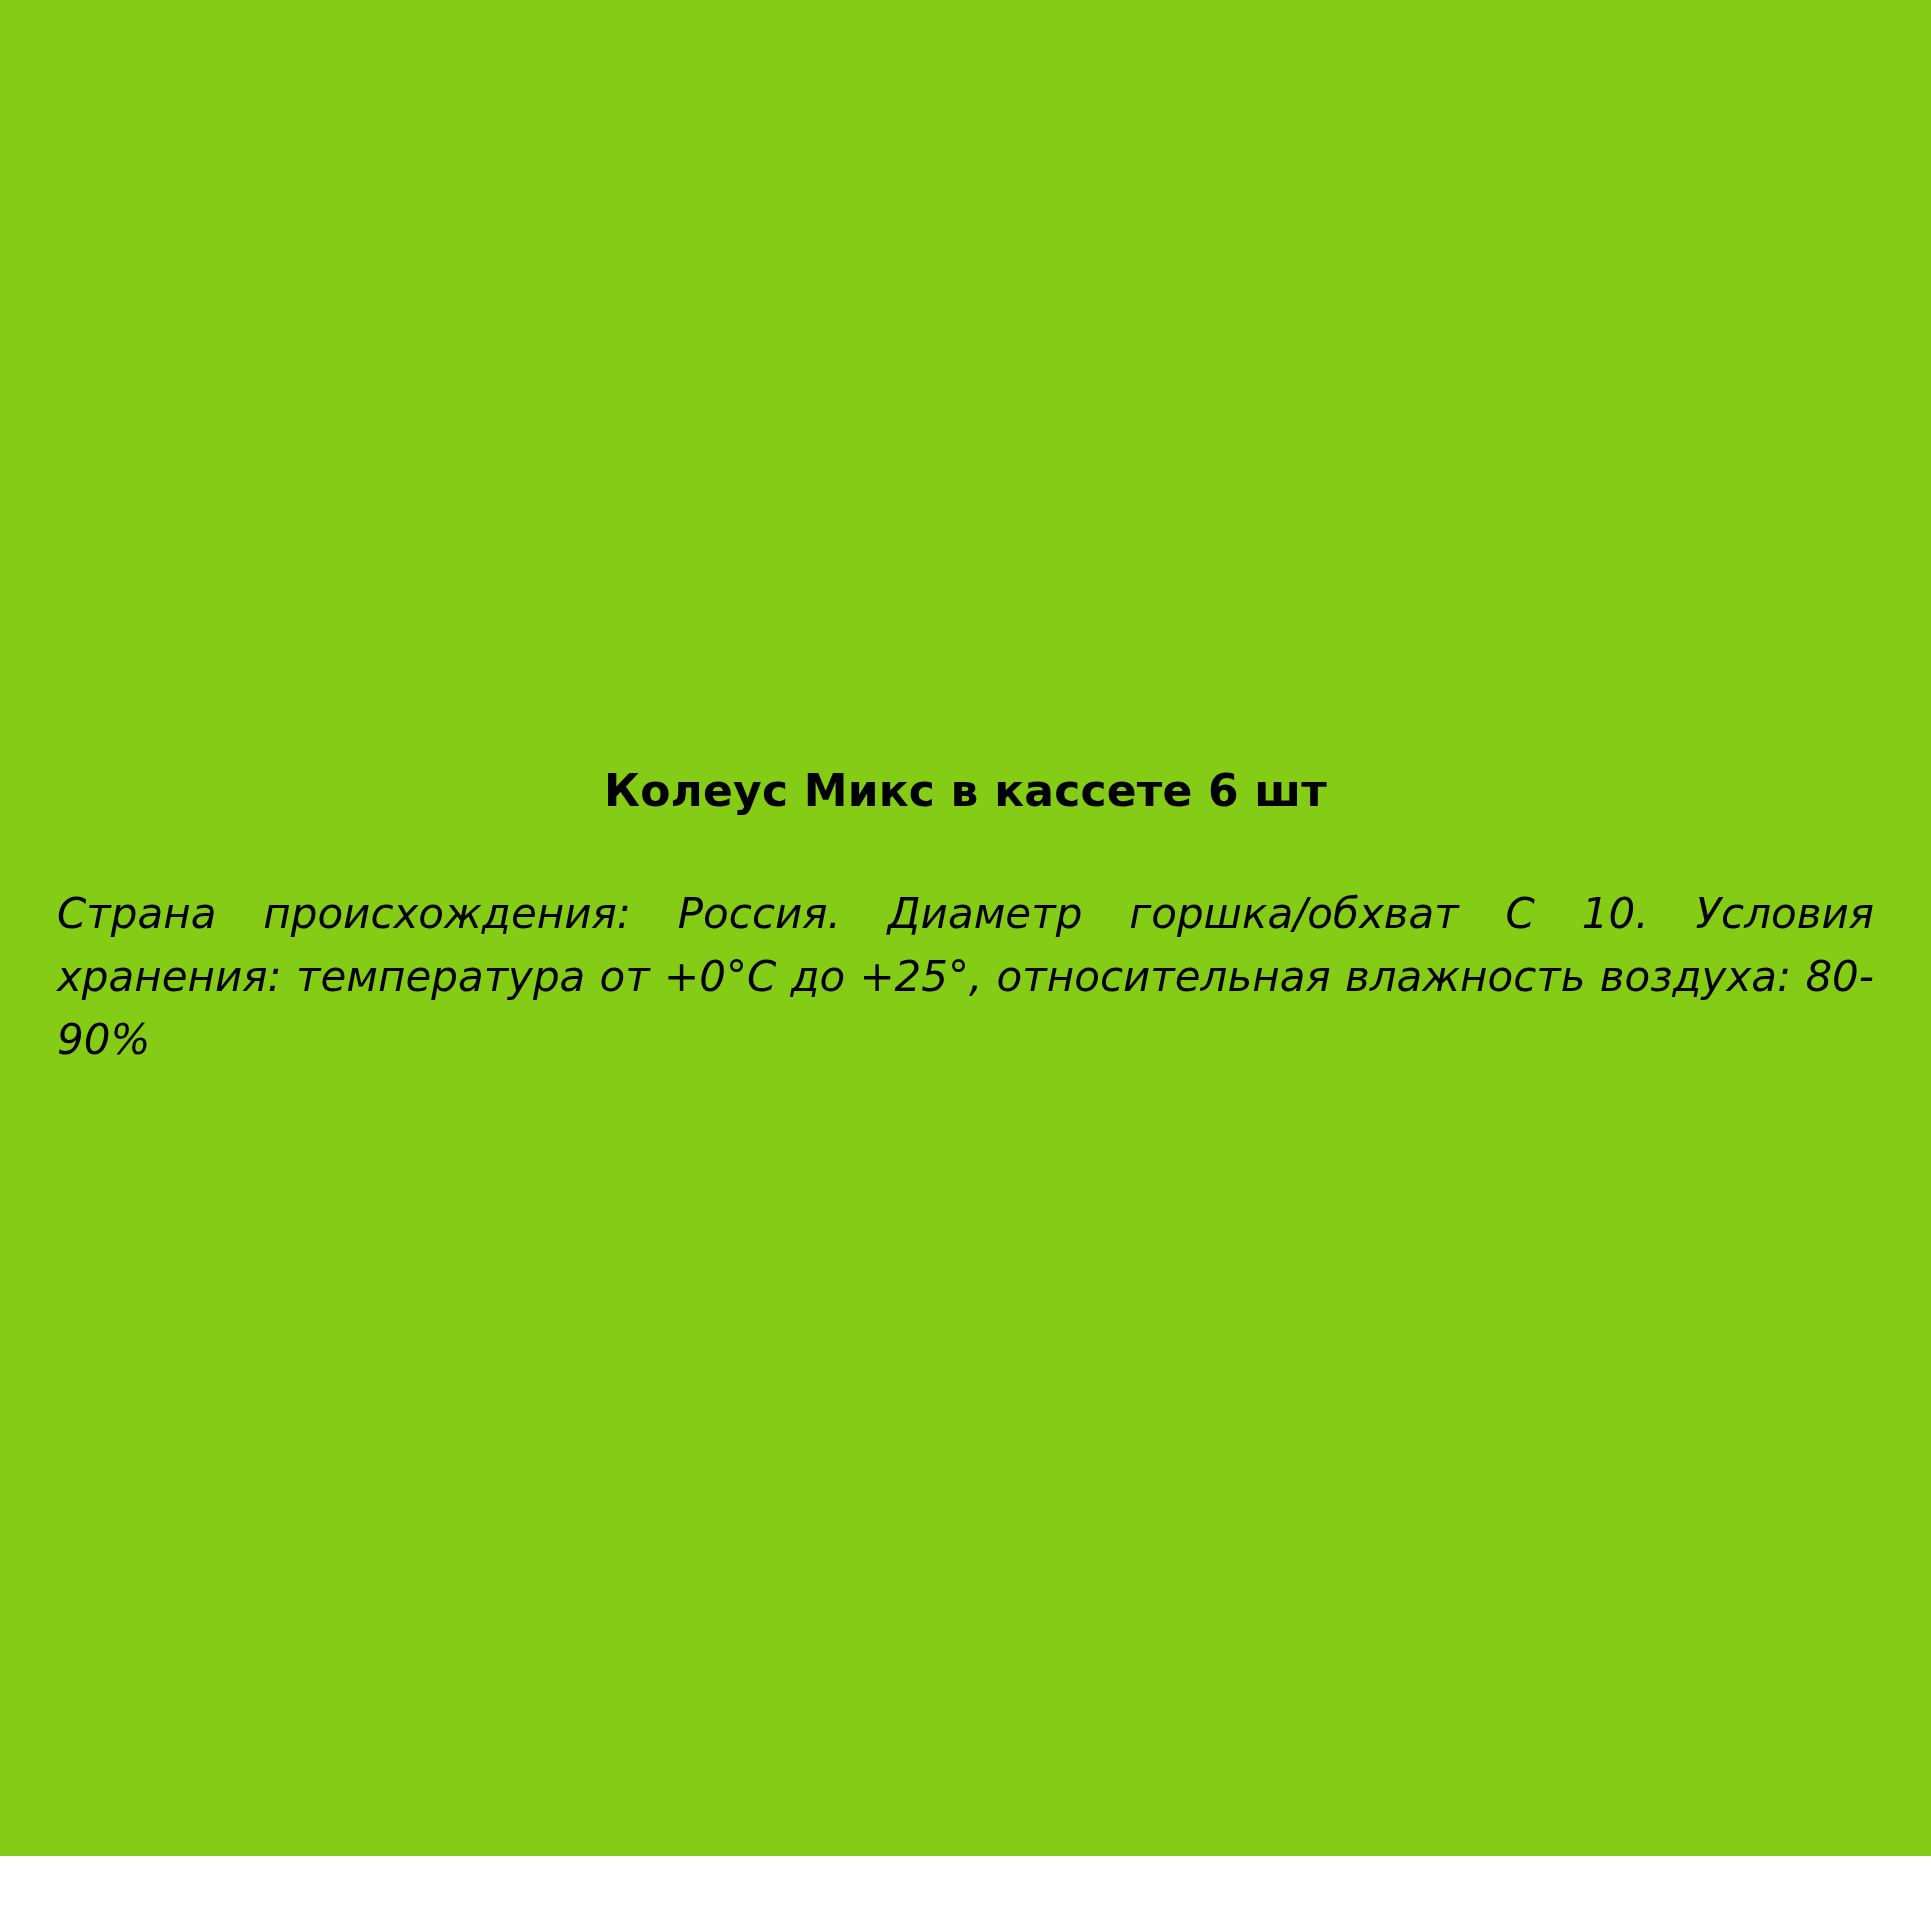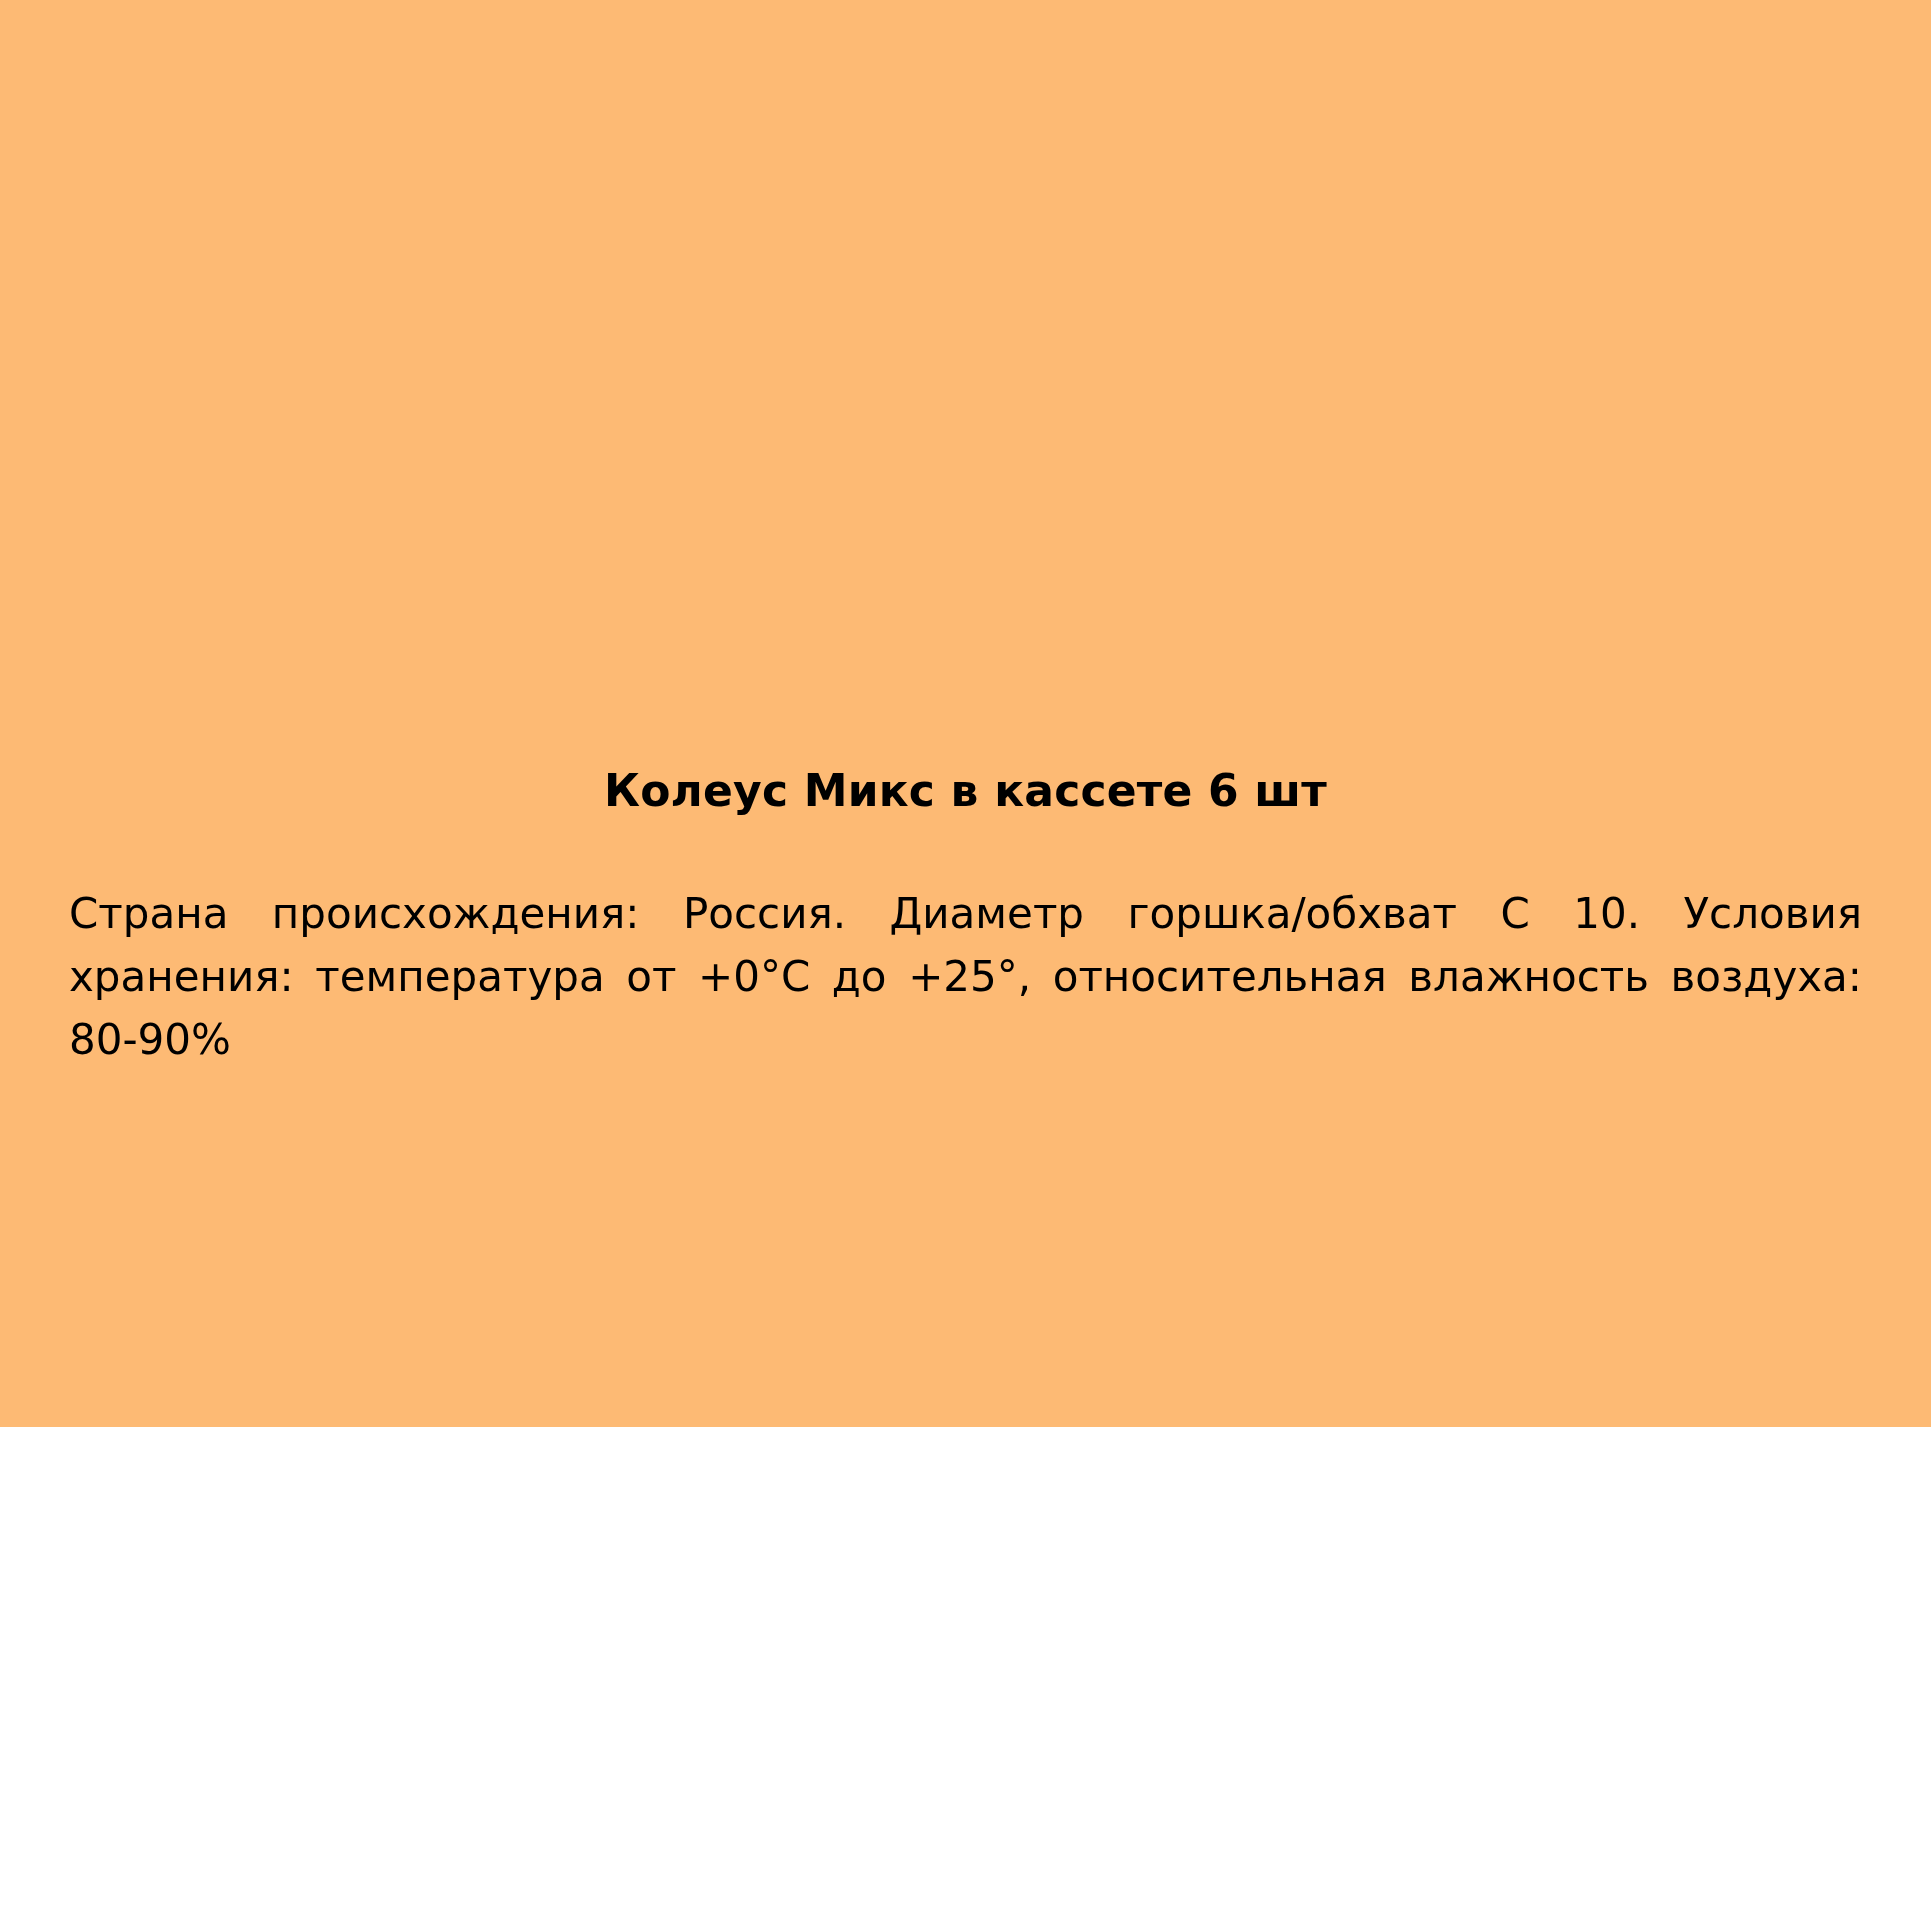--- a/index.html
+++ b/index.html
@@ -10,22 +10,22 @@
   body {
     width: 1931px;
     height: 1931px;
     font-family: "DejaVu Sans", sans-serif;
     color: #000000;
     overflow: hidden;
   }
   .page {
     position: relative;
     width: 1931px;
-    height: 1427px;
-    background: #fdba74;
+    height: 1856px;
+    background: #84cc16;
   }
   .content-block {
     position: absolute;
     left: 53px;
     top: 763px;
     width: 1825px;
   }
   .product-title {
     font-size: 44px;
     font-weight: bold;
@@ -35,22 +35,23 @@
     margin: 0 0 64px 0;
     padding: 0 0 0 0;
     color: #000000;
   }
   .product-description {
     font-size: 42px;
     font-weight: normal;
     line-height: 1.5;
     text-align: justify;
     text-justify: inter-word;
-    margin: 16px;
+    margin: 4px;
     color: #000000;
+    font-style: italic;
   }
   
 </style>
 </head>
 <body>
 
 <div class="page">
   <div class="content-block">
     <h1 class="product-title">Колеус Микс в кассете 6 шт</h1>
     <p class="product-description">Страна происхождения: Россия. Диаметр горшка/обхват C 10. Условия хранения: температура от +0°C до +25°, относительная влажность воздуха: 80-90%</p>

